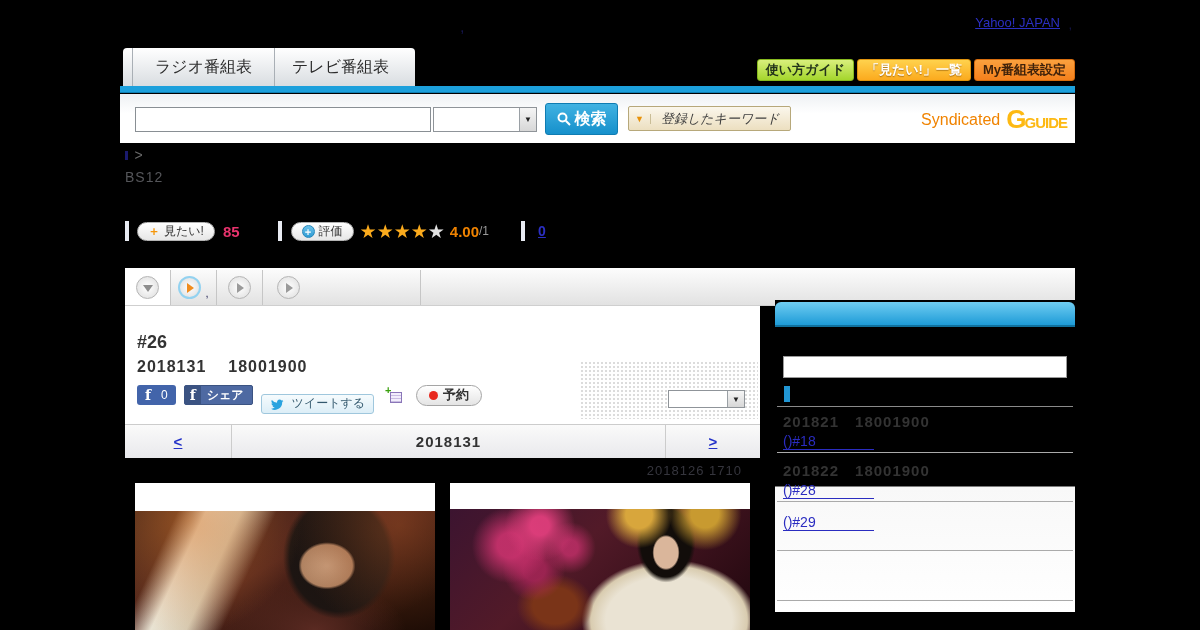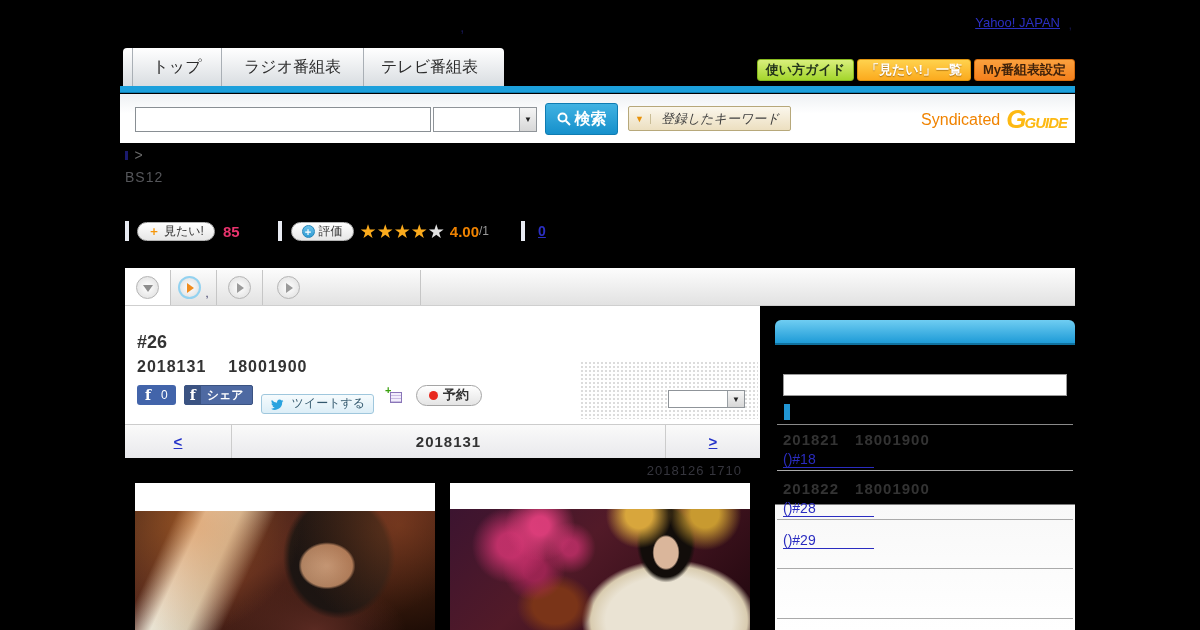--- a/index.html
+++ b/index.html
@@ -45,21 +45,21 @@
   .fake-select { position:absolute; background:#fff; border:1px solid #8f9499; display:flex; align-items:stretch; cursor:pointer; }
   .fake-select .val { flex:1; font-size:12px; color:#333; padding:2px 4px; }
   .fake-select .arrow-box { width:17px; background:linear-gradient(#f5f5f5,#d7d7d7); border-left:1px solid #9aa0a5; display:flex; align-items:center; justify-content:center; font-size:8px; color:#222; }
   .sel-search { left:313px; top:13px; width:104px; height:25px; }
   .search-btn { position:absolute; left:425px; top:9px; width:73px; height:32px; background:linear-gradient(#41b2e2,#1690cb); border:1px solid #0f7cb2; border-radius:3px; color:#fff; font-size:16px; font-weight:bold; display:flex; align-items:center; justify-content:center; gap:4px; cursor:pointer; }
   .kw-btn { position:absolute; left:508px; top:12px; height:25px; display:flex; align-items:center; background:linear-gradient(#fbf7ec,#ecdfc0); border:1px solid #b7a87a; border-radius:2px; cursor:pointer; }
   .kw-arrow { width:22px; text-align:center; font-size:9px; color:#e8920a; border-right:1px solid #c9bd96; }
   .kw-label { font-size:13px; color:#3e3e3e; padding:0 10px;font-style:italic; }
   .synd { position:absolute; right:8px; top:10px; display:flex; align-items:center; gap:6px; }
   .synd-label { color:#f08300; font-size:16px; }
-  .synd-logo { color:#fdb913; font-style:italic; font-weight:bold; }
+  .synd-logo { color:#fdb913; font-weight:bold; }
   .synd-logo .gg-g { font-size:26px; }
   .synd-logo .gg-rest { font-size:15px; }
 
   
   .crumbs { position:absolute; left:125px; top:146px; }
   .crumb-tick { display:inline-block; width:3px; height:9px; background:#1a1a6e; margin-right:2px; }
   .crumb-sep { color:#6a6a6a; font-size:14px; }
   .channel { position:absolute; left:125px; top:169px; color:#55565a; font-size:14px; letter-spacing:1px; }
 
   
@@ -144,21 +144,21 @@
       radial-gradient(circle at 63% 5%, #d8a63c 0 6%, transparent 15%),
       radial-gradient(circle at 85% 4%, #c89a30 0 5%, transparent 13%),
       radial-gradient(ellipse 20px 26px at 72% 36%, #dab69b 0 60%, transparent 68%),
       radial-gradient(ellipse 46px 62px at 72% 28%, #120d0a 0 55%, transparent 64%),
       radial-gradient(ellipse 55px 45px at 35% 80%, #7a3418 0 40%, transparent 70%),
       radial-gradient(ellipse 115px 80px at 73% 92%, #eae3d3 0 55%, #d9ccb0 68%, transparent 76%),
       linear-gradient(135deg, #3c1430, #521a28 40%, #280a12 90%);
   }
 
   
-  .sidebar { position:absolute; left:775px; top:318px; width:300px; height:312px;
+  .sidebar { position:absolute; left:775px; top:300px; width:300px; height:312px;
     background:linear-gradient(to bottom, #000 0px, #000 186px, #f8f8f8 187px, #ffffff 100%); }
   .sb-head { position:absolute; left:0; top:2px; width:300px; height:25px; border-radius:6px 6px 0 0;
     background:linear-gradient(#6fcdf2,#1e9bd7); border-bottom:2px solid #10719e; cursor:pointer; }
   .sb-input { position:absolute; left:8px; top:56px; width:284px; height:22px; border:1px solid #9a9a9a; background:#fff; font-size:12px; padding:0 5px; }
   .sb-tick { position:absolute; left:9px; top:86px; width:6px; height:16px; background:#2196d4; }
   .sb-topline { position:absolute; left:2px; top:106px; width:296px; height:1px; background:#8a8a8a; }
   .sb-item { position:absolute; left:0; width:300px; height:49px; padding:3px 0 0 8px; cursor:pointer; }
   .sb-item .dt { font-size:15px; font-weight:bold; color:#333; letter-spacing:1px; }
   .sb-item .dt .time { margin-left:16px; }
   .sb-item a { display:inline-block; margin-top:3px; font-size:14px; color:#2a2cc0; text-decoration:none; border-bottom:1px solid #2a2cc0; padding-right:58px; }
@@ -171,21 +171,20 @@
 
   <div class="header">
     <span class="hdr-comma">,</span>
     <a class="top-right-link">Yahoo! JAPAN</a>
     <span class="top-right-comma">,</span>
   </div>
 
   <div class="nav">
     <div class="tab-group">
       <div class="tab-cap"></div>
-      <div class="nav-tab t1">トップ</div>
       <div class="nav-tab t3">ラジオ番組表</div>
       <div class="nav-tab t2">テレビ番組表</div>
       <div class="tab-cap r"></div>
     </div>
     <div class="nav-btns">
       <div class="nav-btn guide">使い方ガイド</div>
       <div class="nav-btn mitai">「見たい!」一覧</div>
       <div class="nav-btn myset">My番組表設定</div>
     </div>
   </div>

